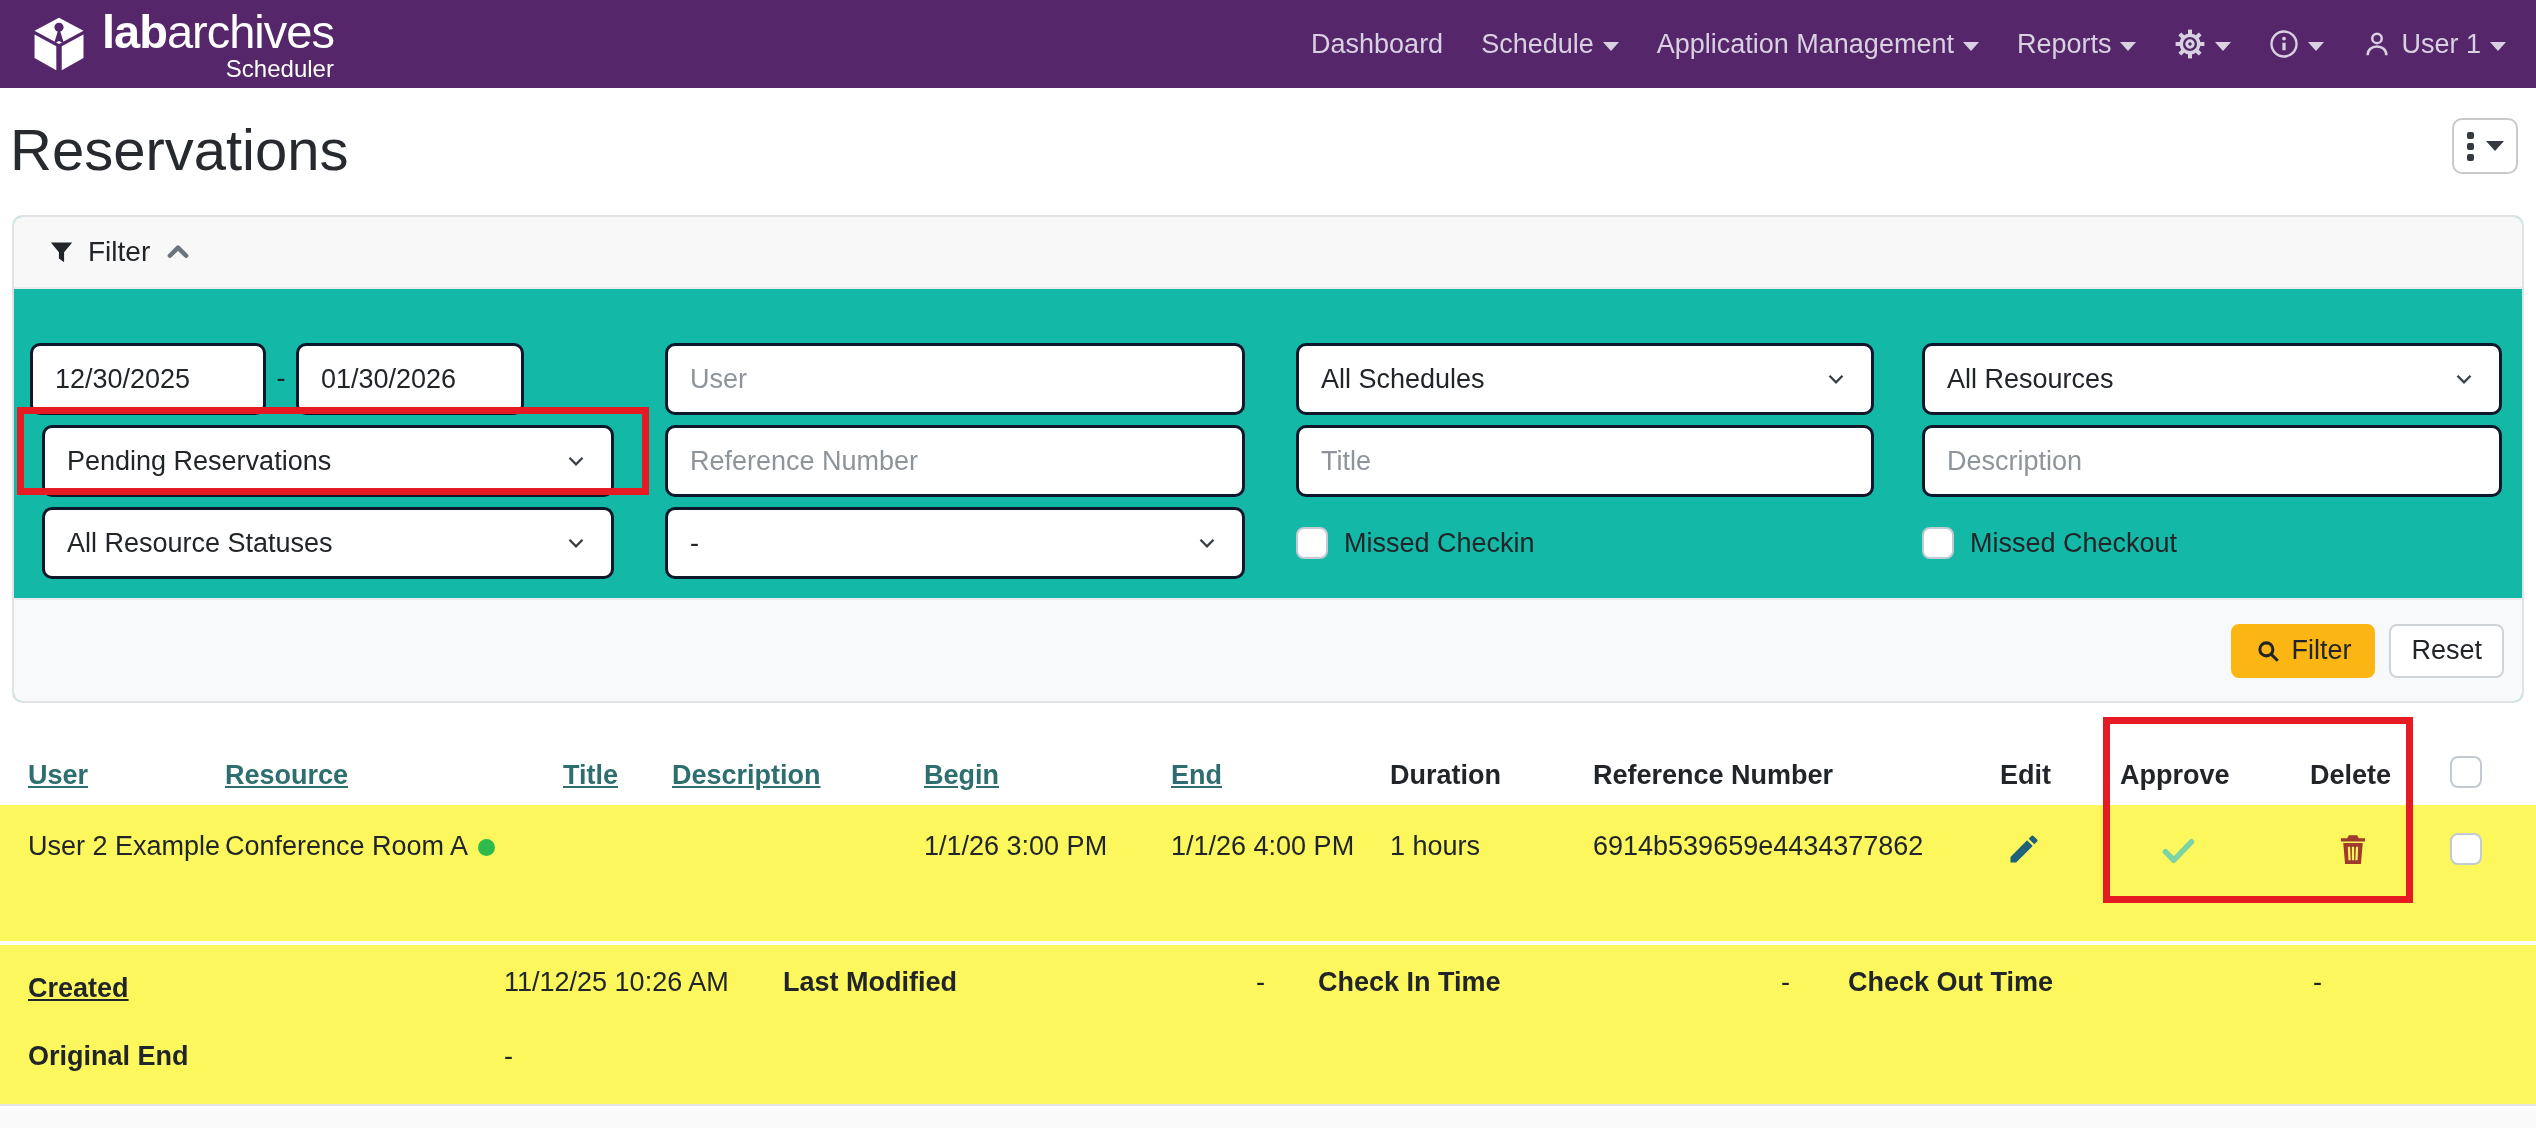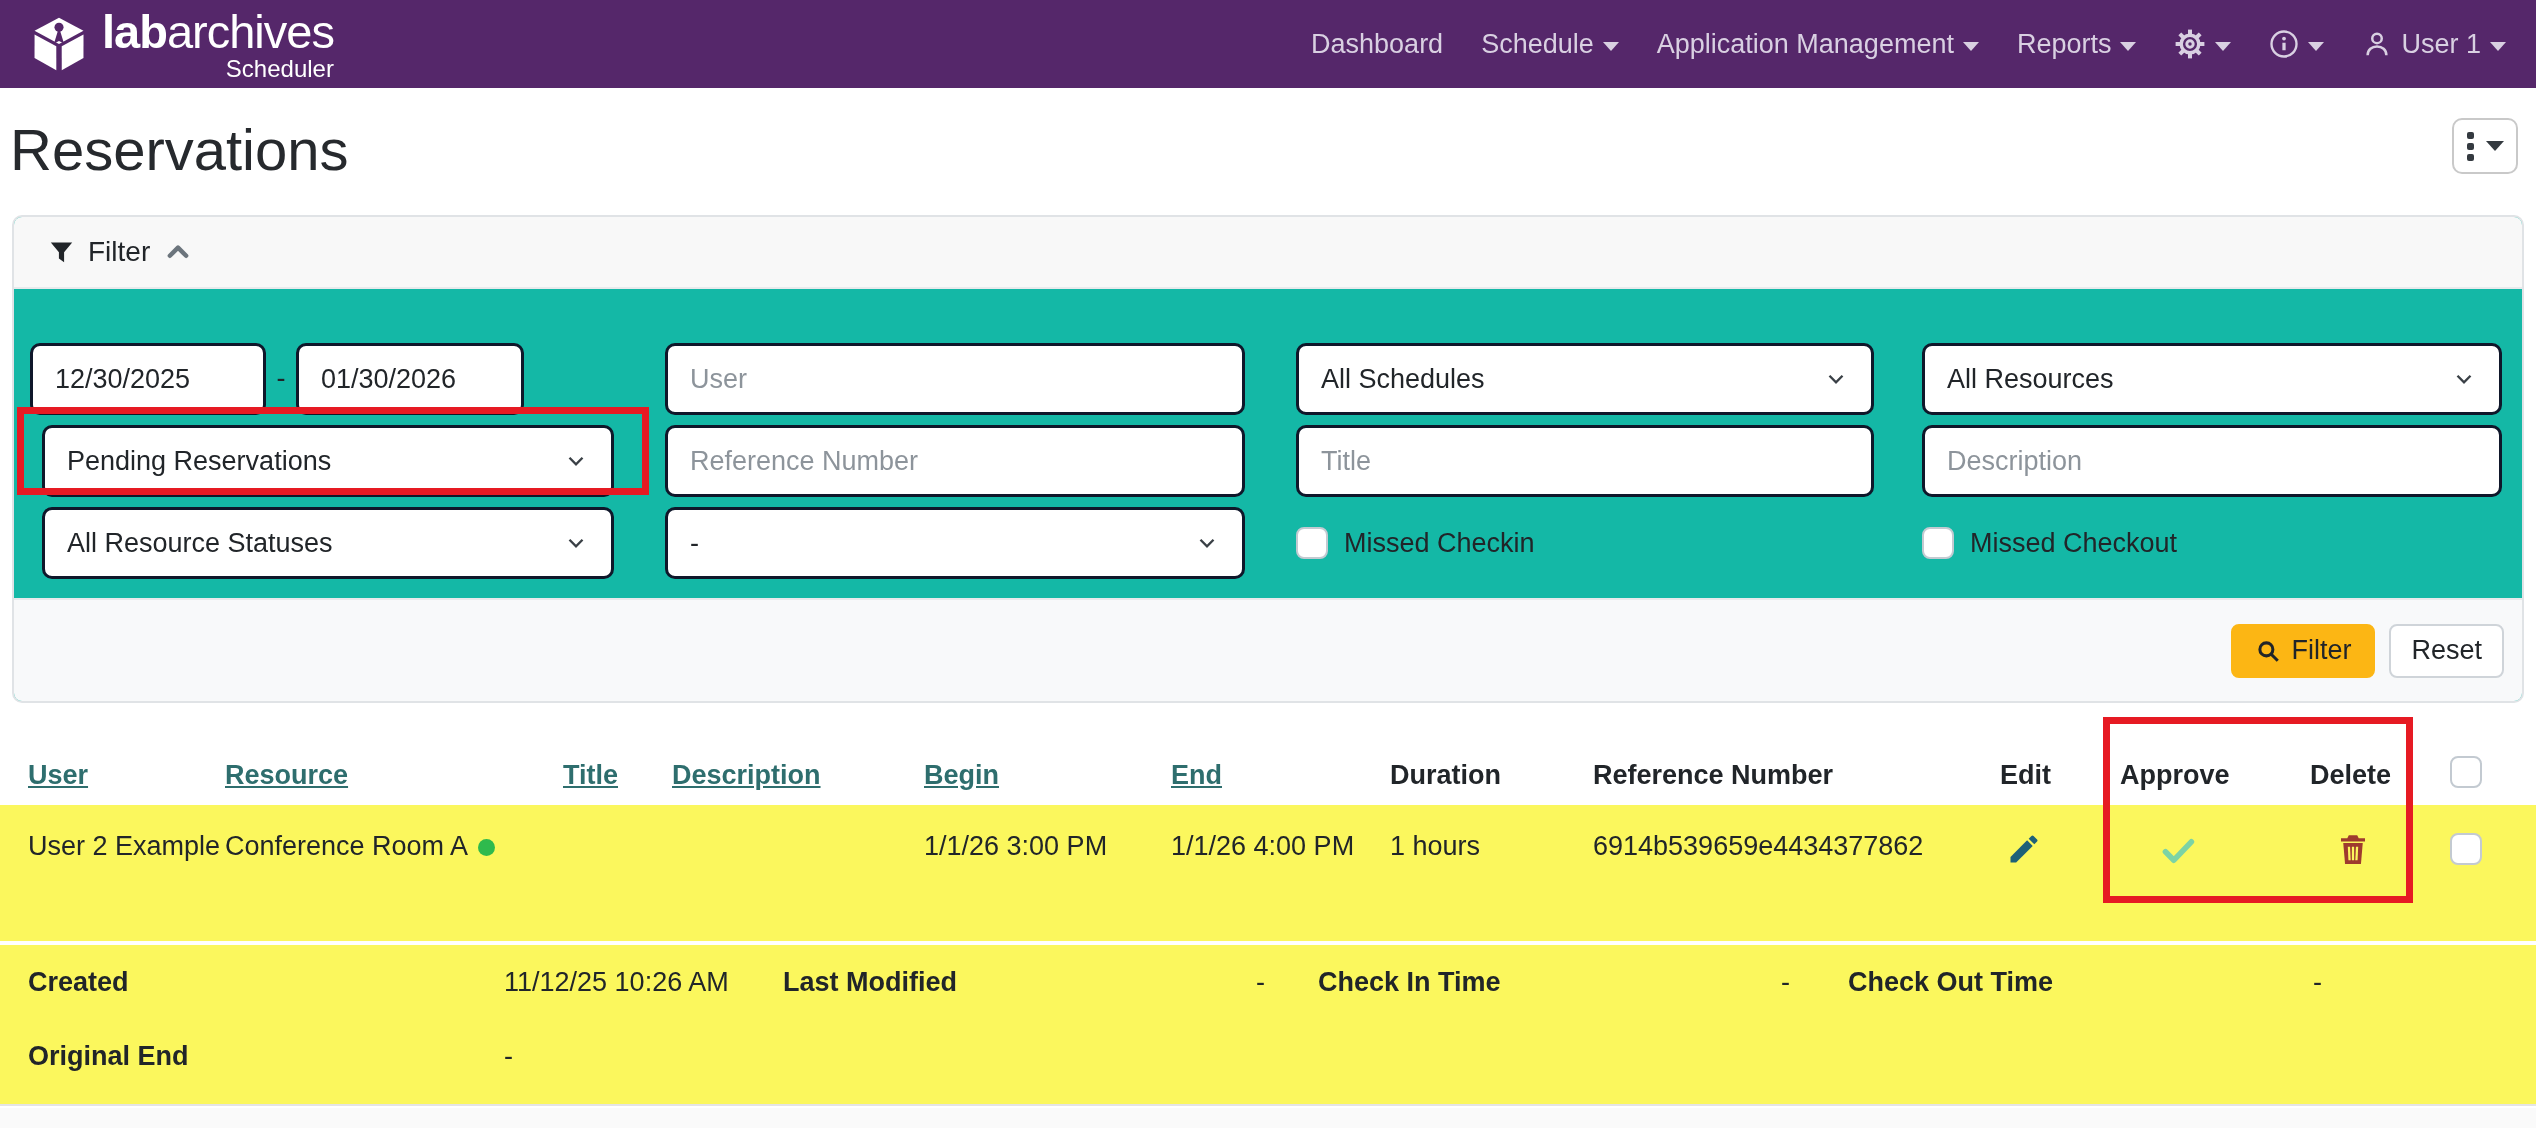--- a/index.html
+++ b/index.html
@@ -296,21 +296,21 @@
           </g>
         </svg>
       </span>
     </div>
     <div class="c-chk">
       <span class="checkbox row-chk"></span>
     </div>
   </div>
 
   <div class="details">
-    <span class="d-label" style="left:28px; top:22px;">Created</span>
+    <span class="d-label" style="left:28px; top:28px;text-decoration:underline;">Created</span>
     <span class="d-val" style="left:504px; top:22px;">11/12/25 10:26 AM</span>
     <span class="d-label" style="left:783px; top:22px;">Last Modified</span>
     <span class="d-val" style="left:1160px; top:22px; width:105px; text-align:right;">-</span>
     <span class="d-label" style="left:1318px; top:22px;">Check In Time</span>
     <span class="d-val" style="left:1690px; top:22px; width:100px; text-align:right;">-</span>
     <span class="d-label" style="left:1848px; top:22px;">Check Out Time</span>
     <span class="d-val" style="left:2220px; top:22px; width:102px; text-align:right;">-</span>
     <span class="d-label" style="left:28px; top:96px;">Original End</span>
     <span class="d-val" style="left:504px; top:96px;">-</span>
   </div>

